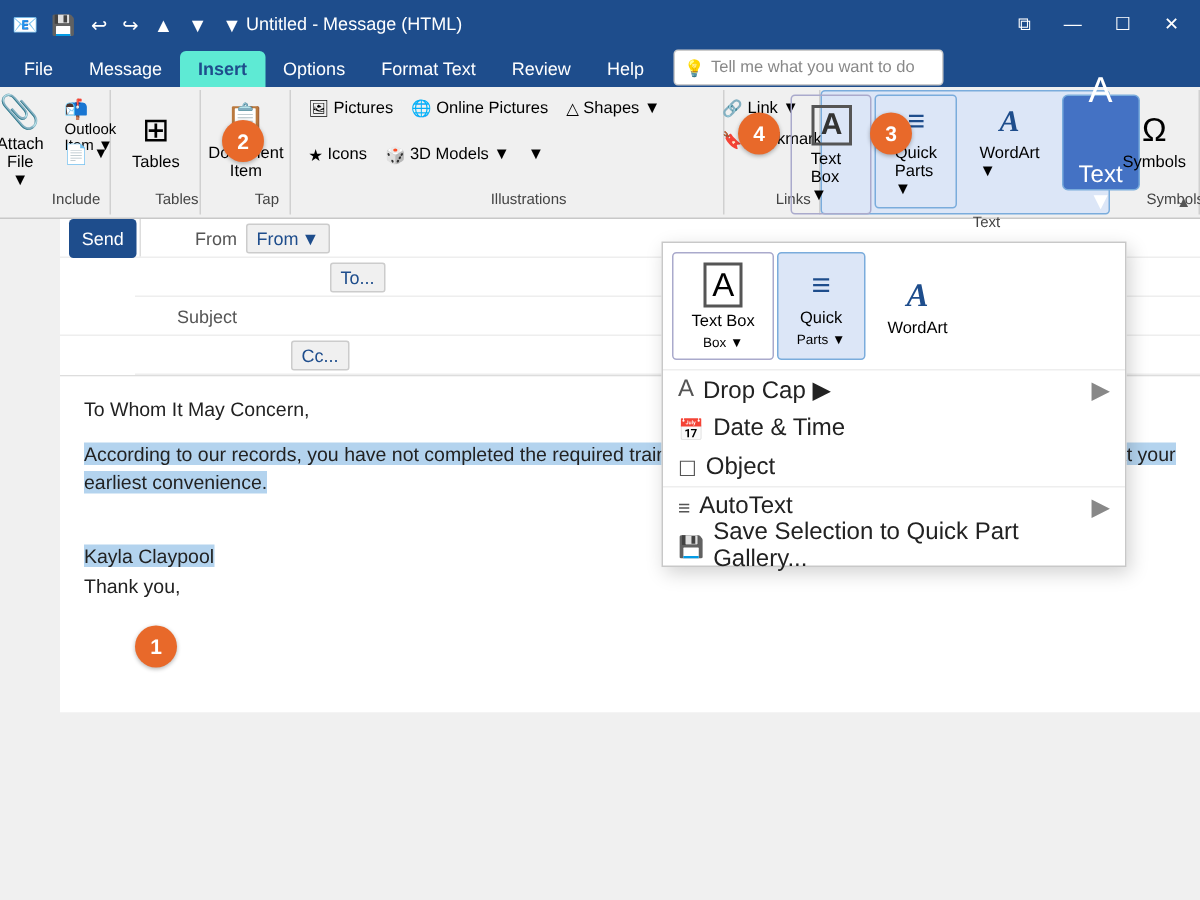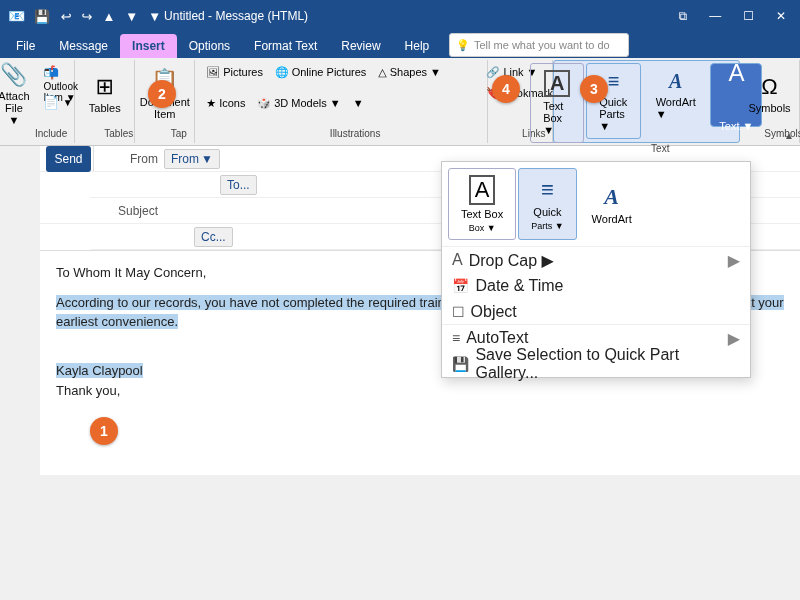--- a/index.html
+++ b/index.html
@@ -38,21 +38,21 @@
       padding: 4px 12px;
       font-size: 12px;
       cursor: pointer;
       color: white;
       border-radius: 4px 4px 0 0;
       height: 24px;
       display: flex;
       align-items: center;
     }
     .ribbon-tab.active {
-      background: #f0abfc;
+      background: #5eead4;
       color: #1e4d8c;
       font-weight: bold;
     }
 
     
     .ribbon {
       background: #f0f0f0;
       border-bottom: 1px solid #c8c8c8;
       display: flex;
       align-items: stretch;
@@ -443,21 +443,21 @@
         <span style="font-size:11px;">Quick<br>Parts ▼</span>
       </div>
 
       <div class="qp-btn">
         <span style="font-size:20px; font-style:italic; color:#1e4d8c; font-family:serif; font-weight:bold;">A</span>
         <span style="font-size:11px;">WordArt ▼</span>
       </div>
 
       <div class="rb-large active" style="min-width:52px; background:#4472c4; color:white; border-radius:4px;">
         <span style="font-size:24px; color:white;">A</span>
-        <span style="font-size:11px; color:white;margin-top:31px;">Text ▼</span>
+        <span style="font-size:16px; color:white;margin-top:31px;">Text ▼</span>
       </div>
     </div>
     <div class="ribbon-group-label">Text</div>
   </div>
 
   <div class="ribbon-group">
     <div class="ribbon-group-content">
       <div class="rb-large">
         <span class="rb-icon">Ω</span>
         <span class="rb-label">Symbols</span>

